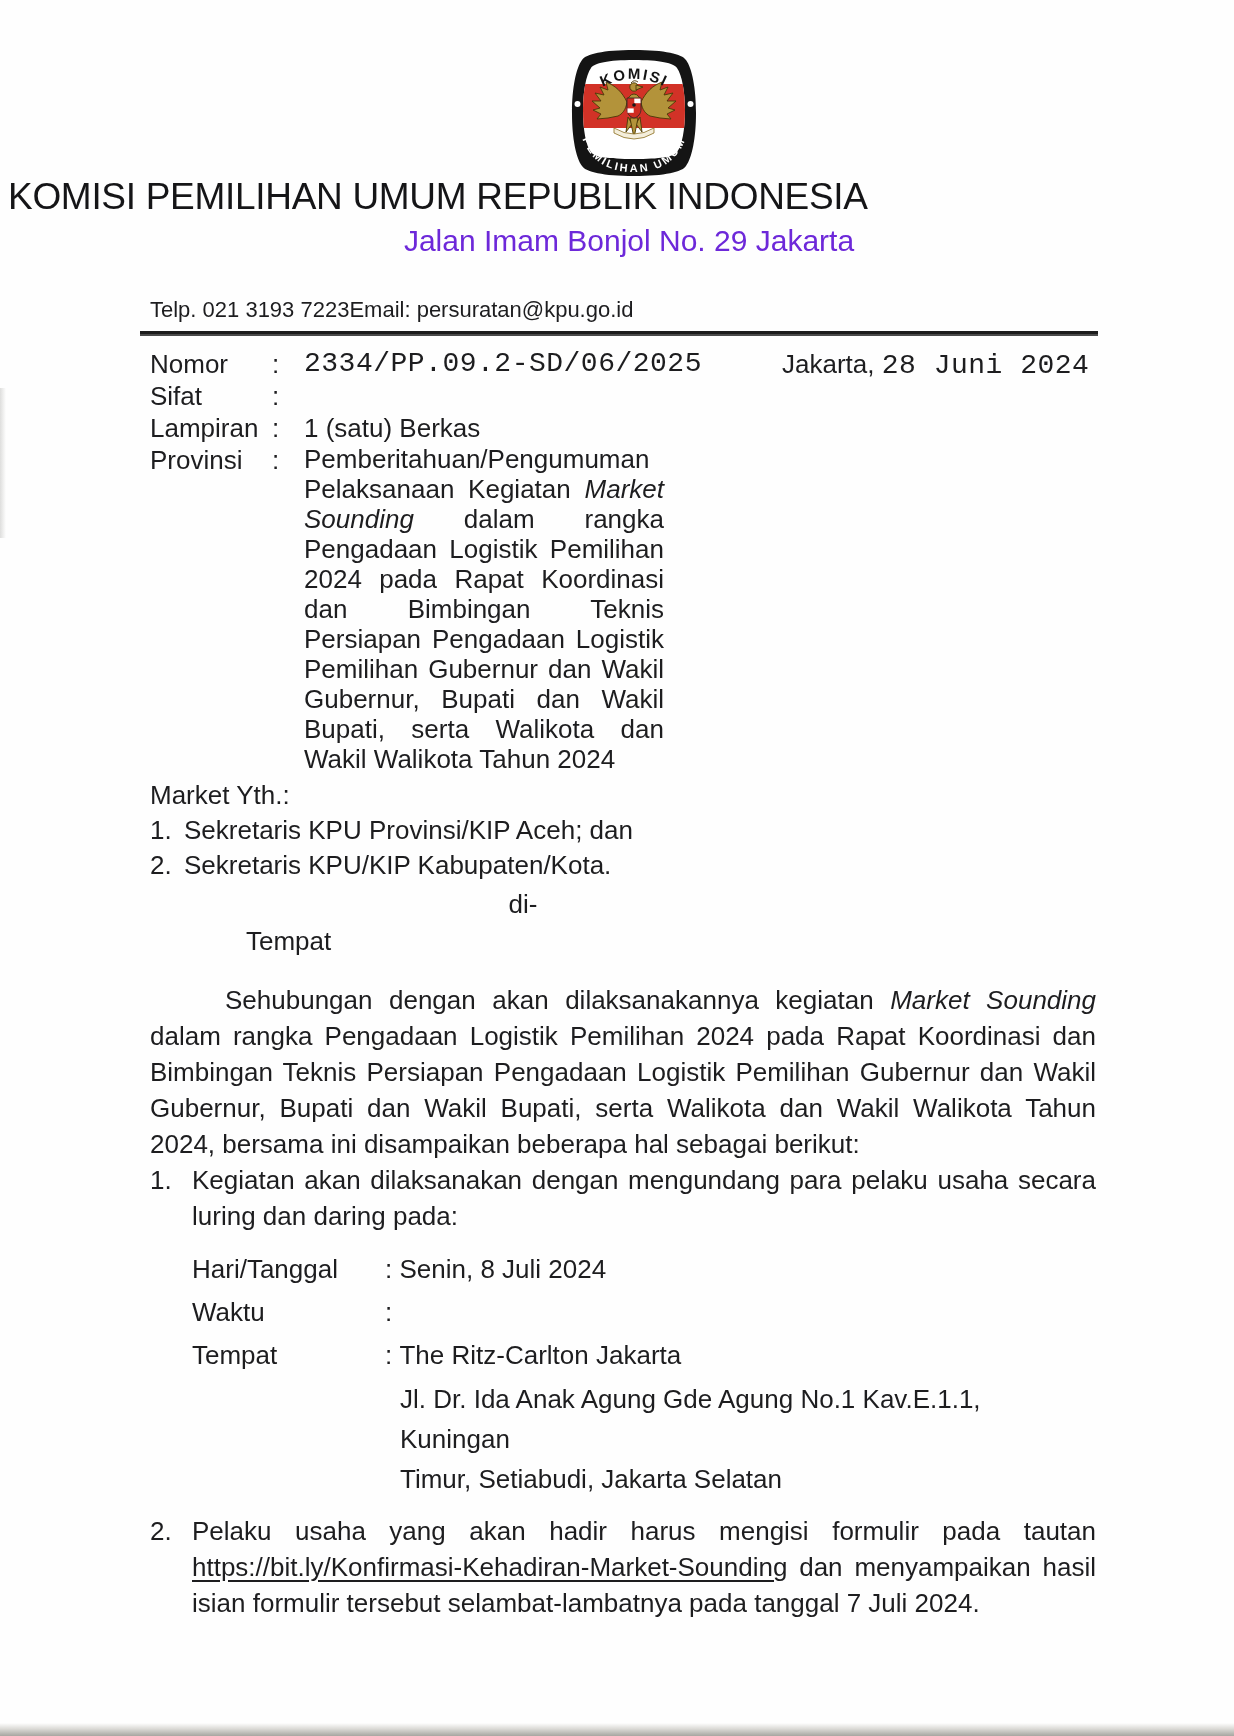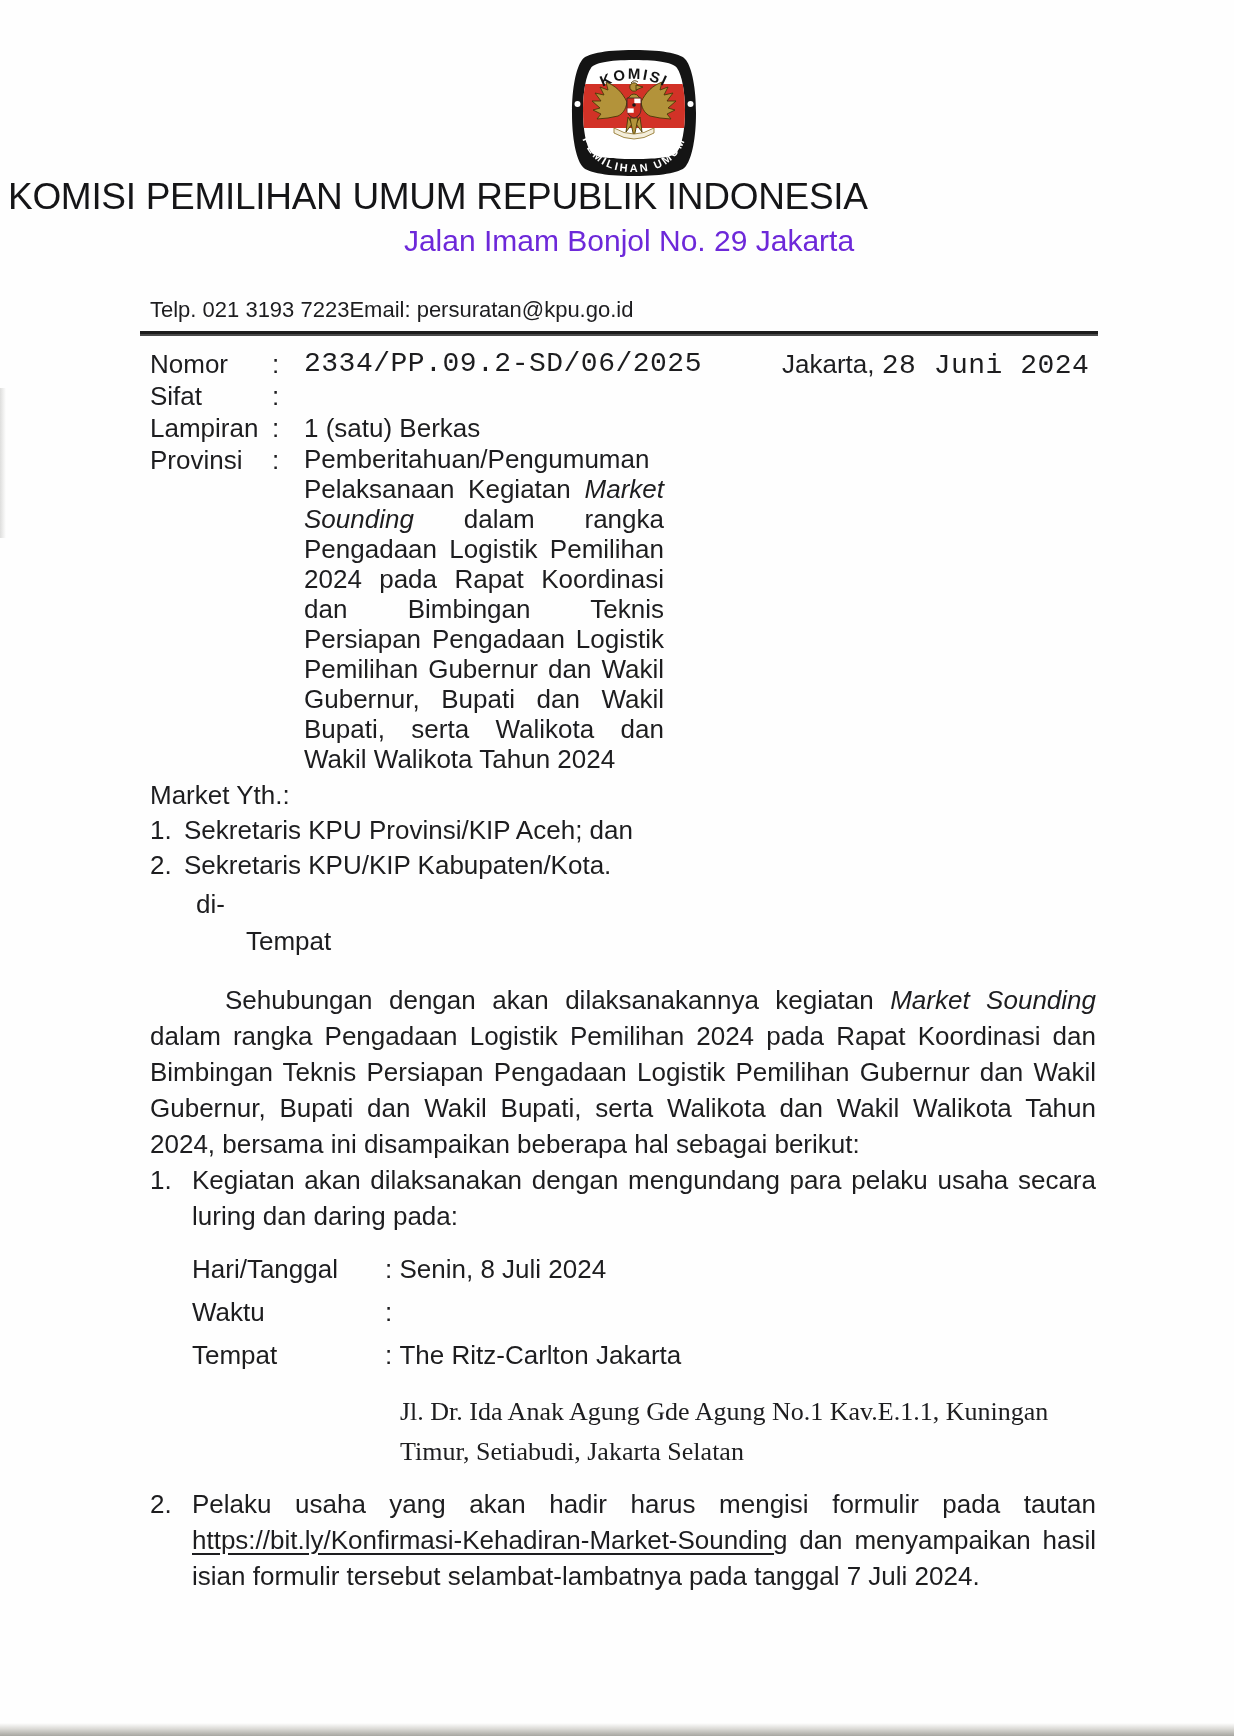--- a/index.html
+++ b/index.html
@@ -35,37 +35,37 @@
   .m-colon { width:32px; flex:none; text-align:left; }
   .mono { font-family:"Liberation Mono","DejaVu Sans Mono",monospace; font-size:28px; letter-spacing:0.5px; }
   .date-line { position:absolute; left:632px; top:0; line-height:32px; white-space:nowrap; }
   .perihal-col {
     width:360px; text-align:justify; line-height:30px;
   }
   
   .kepada { position:absolute; left:150px; top:778px; width:700px; line-height:35px; }
   .recipient { display:flex; }
   .r-num { width:34px; flex:none; }
-  .di { padding-left:46px; margin-top:4px; }
+  .di { padding-left:46px; margin-top:4px;text-align:center; }
   .tempat { padding-left:96px; margin-top:2px; }
   
   .opening {
     position:absolute; left:150px; top:982px; width:946px;
     text-align:justify; line-height:36px; text-indent:75px;
   }
   .items { position:absolute; left:150px; top:1162px; width:946px; }
   .item { display:flex; align-items:flex-start; }
   .item + .item { margin-top:14px; }
   .i-num { width:42px; flex:none; line-height:36px; }
   .i-body { flex:1; }
   .i-text { text-align:justify; line-height:36px; }
   .details { margin-top:18px; }
   .detail-row { display:flex; line-height:35px; margin-top:8px; }
   .d-label { width:193px; flex:none; }
-  .address { padding-left:208px; margin-top:19px;font-family:Liberation Serif, serif; }
+  .address { padding-left:208px; margin-top:6px; }
   .address div { line-height:40px; }
   .seg-underline { text-decoration:underline; text-underline-offset:4px; }
   .seg-italic { font-style:italic; }
   .nowrap { white-space:nowrap; }
   
   .scan-edge {
     position:absolute; left:0; right:0; bottom:0; height:13px;
     background:linear-gradient(180deg, rgba(250,250,248,0) 0%, #dbdad6 45%, #a7a6a0 100%);
   }
   .scan-smudge {

